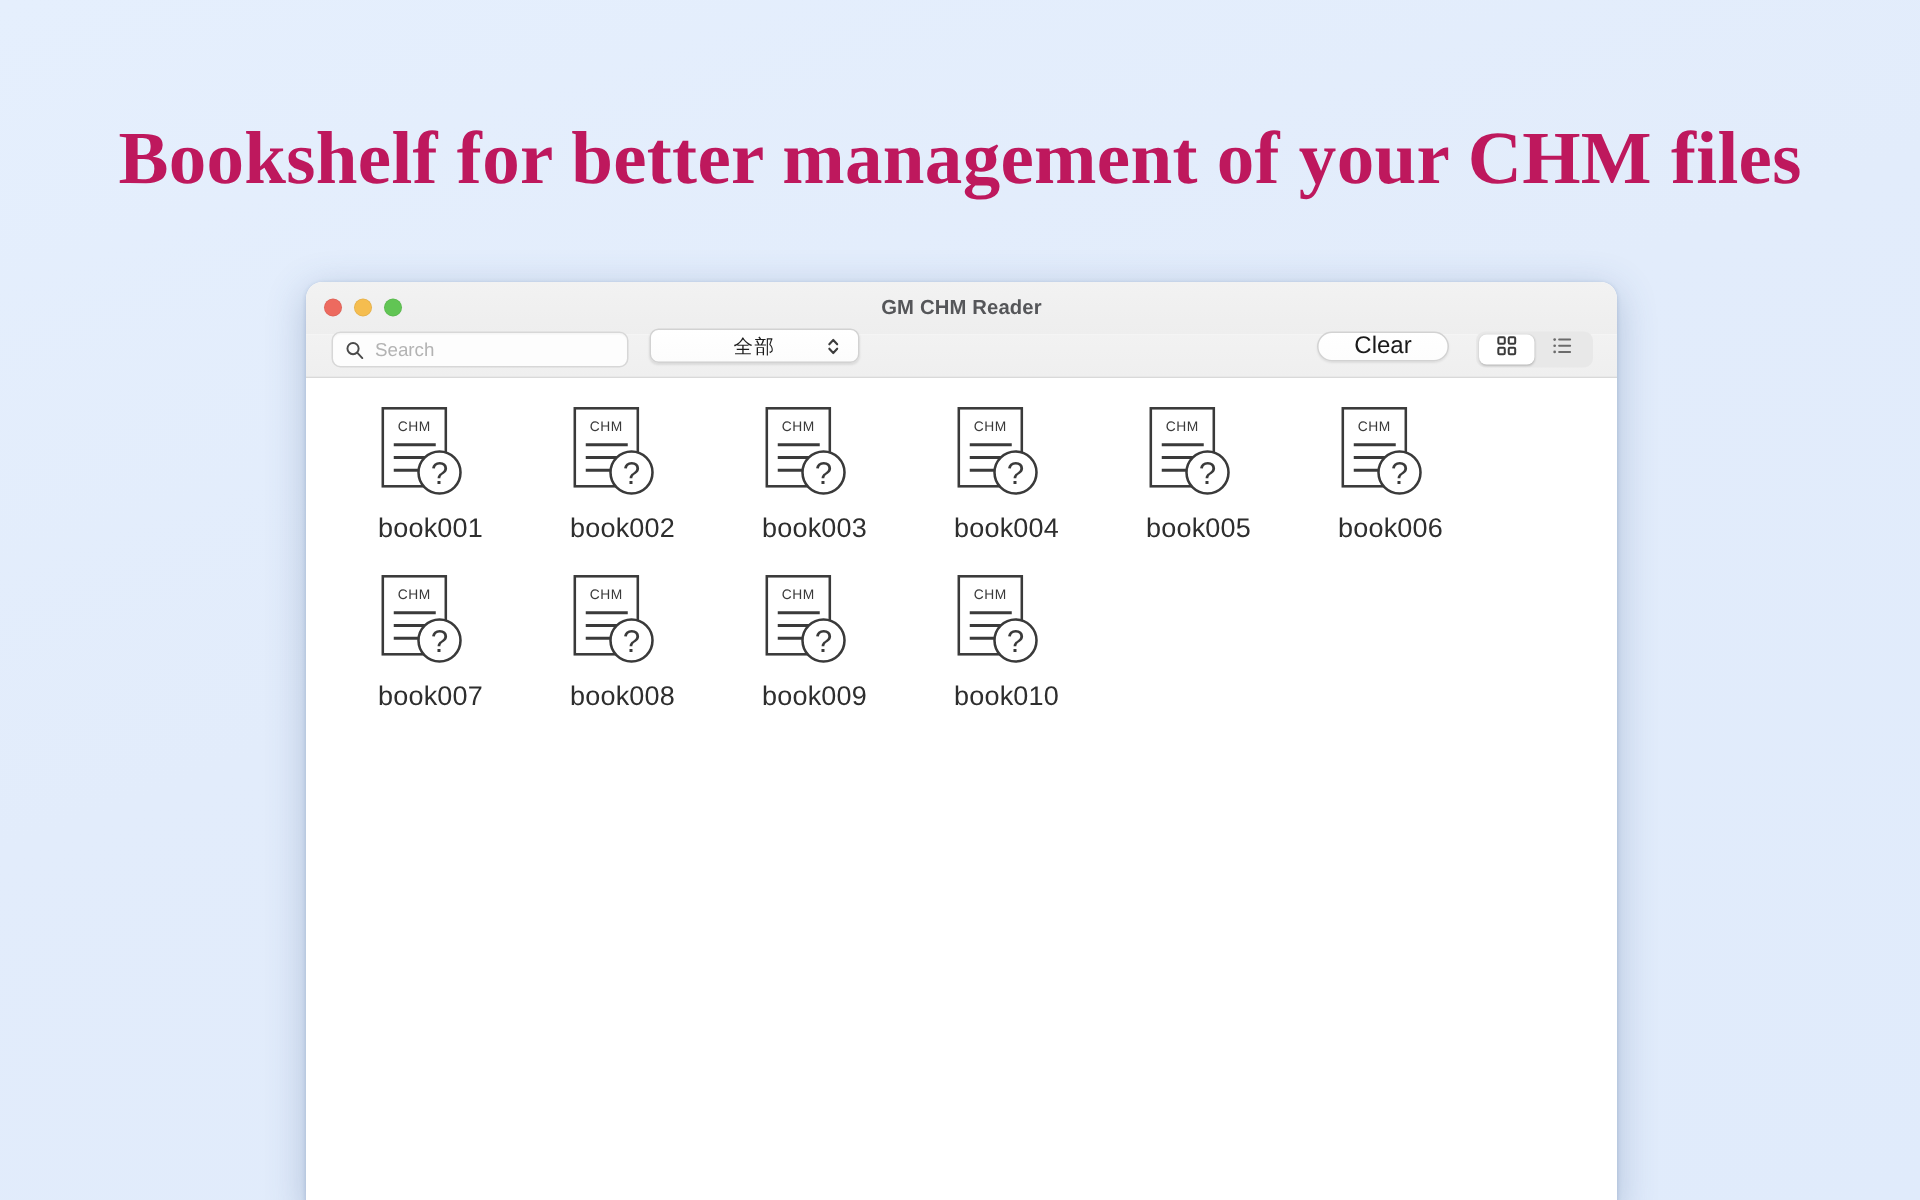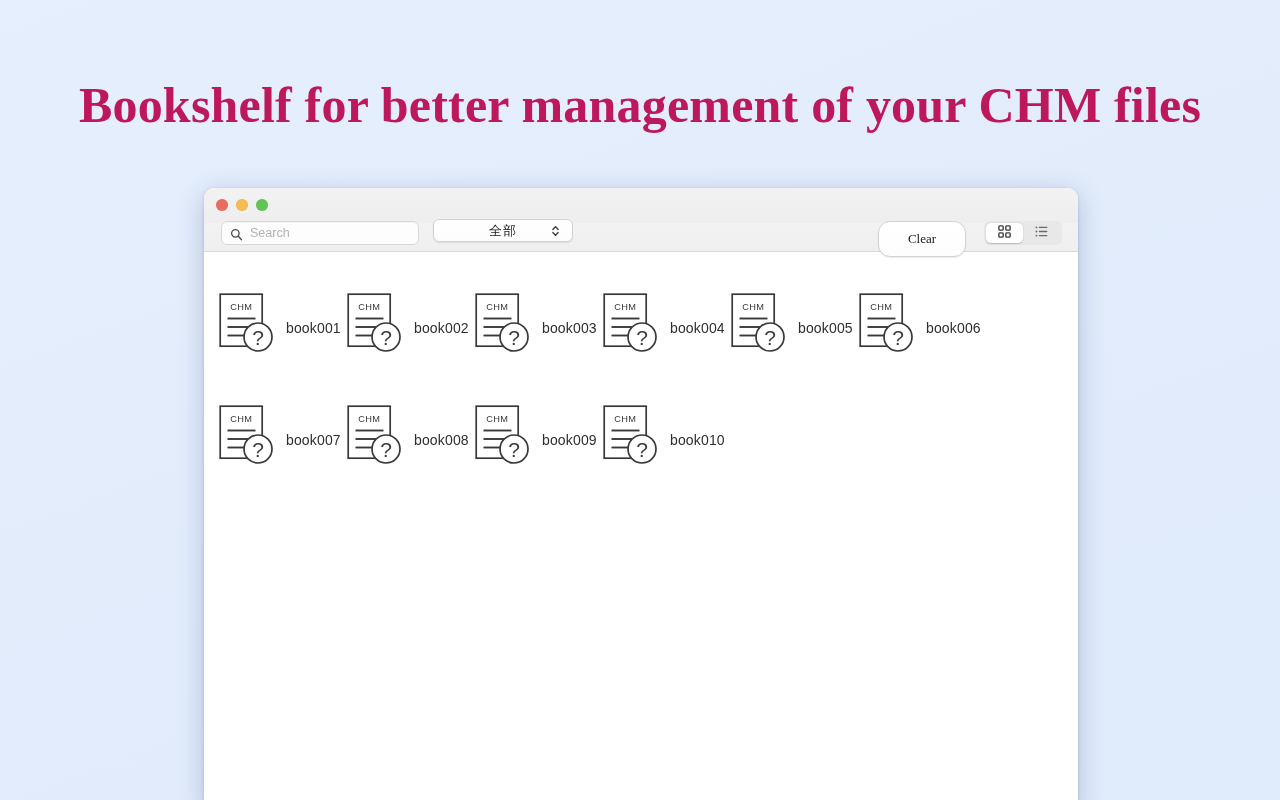--- a/index.html
+++ b/index.html
@@ -150,28 +150,28 @@
     width: 9px;
     height: 14px;
     color: #3c3c3c;
   }
 
   .clear-btn {
     position: absolute;
     right: 112px;
     top: -2px;
     width: 88px;
-    height: 36px;
+    height: 20px;
     background: linear-gradient(180deg, #ffffff 0%, #fdfdfd 100%);
     border: 1px solid #d2d2d2;
     border-radius: 12px;
     box-shadow: 0 1px 1.5px rgba(0,0,0,0.08);
-    font-size: 13px;
+    font-size: 16px;
     color: #1a1a1a;
-    font-family: Liberation Serif, serif;
+    font-family: Liberation Sans, sans-serif;
     cursor: pointer;
     display: flex;
     align-items: center;
     justify-content: center;
   }
 
   .view-toggle {
     position: absolute;
     right: 16px;
     top: -2px;
@@ -210,54 +210,55 @@
   .book-grid {
     display: flex;
     flex-wrap: wrap;
     padding-left: 14px;
   }
 
   .book-item {
     width: 128px;
     height: 112px;
     display: flex;
-    flex-direction: row;
+    flex-direction: column;
     align-items: center;
     cursor: pointer;
     padding-top: 4px;
   }
 
   .book-icon {
     width: 58px;
     height: 64px;
     position: relative;
   }
 
   .book-label {
     margin-top: 8px;
-    font-size: 14px;
+    font-size: 18px;
     color: #2e2e2e;
     font-family: "Liberation Sans", sans-serif;
     letter-spacing: 0.15px;
     margin-left: 10px;
   }
 </style>
 </head>
 <body>
 
 <div class="headline">Bookshelf for better management of your CHM files</div>
 
 <div class="app-window">
 
   <div class="titlebar">
     <div class="traffic-lights">
       <div class="light red"></div>
       <div class="light yellow"></div>
       <div class="light green"></div>
     </div>
+    <div class="window-title">GM CHM Reader</div>
   </div>
 
   <div class="toolbar">
 
     <div class="search-box">
       <span class="search-icon">
         <svg viewBox="0 0 16 16" width="13" height="13" fill="none" stroke="currentColor" stroke-width="1.6" stroke-linecap="round">
           <circle cx="6.6" cy="6.6" r="4.6"></circle>
           <line x1="10.2" y1="10.2" x2="14.2" y2="14.4"></line>
         </svg>

